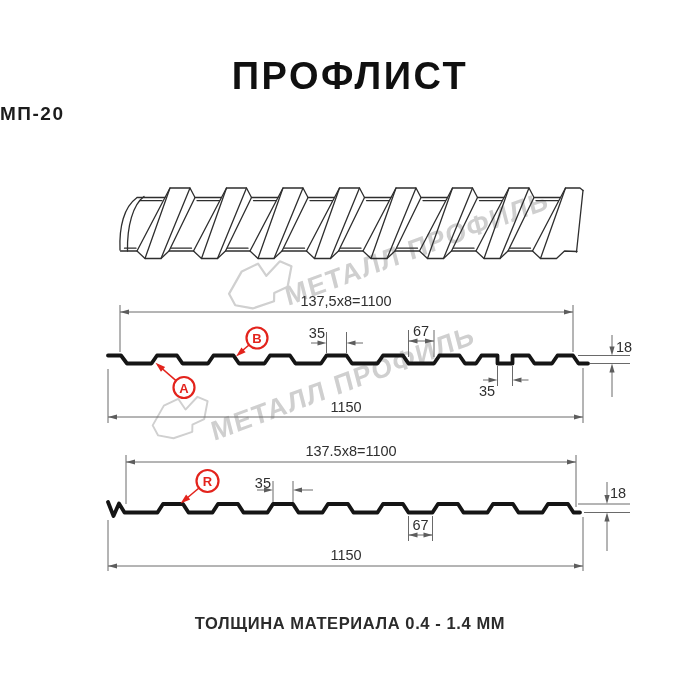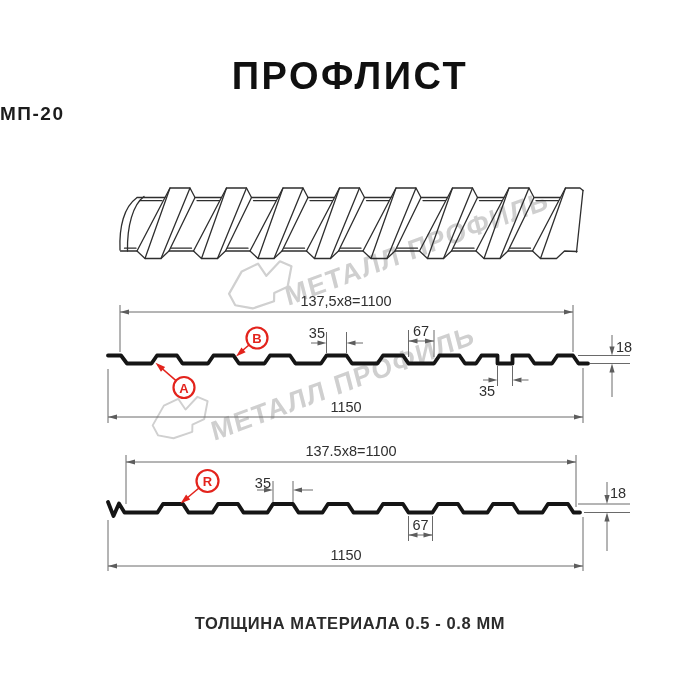--- a/index.html
+++ b/index.html
@@ -190,14 +190,14 @@
     </g>
 
     <g>
       <line class="red-ln" x1="199" y1="488" x2="183.5" y2="501"></line>
       <polygon class="red-ah" transform="translate(180.5,503.5) rotate(-40)" points="0,0 10,3.2 10,-3.2"></polygon>
       <circle class="red-circ" cx="207.5" cy="481" r="11"></circle>
       <text class="red-tx" x="207.5" y="486">R</text>
     </g>
   </svg>
 
-  <div class="ftr">ТОЛЩИНА МАТЕРИАЛА 0.5 - 0.8 ММ</div>
+  <div class="ftr">ТОЛЩИНА МАТЕРИАЛА 0.4 - 1.4 ММ</div>
 </div>
 
 </body></html>

